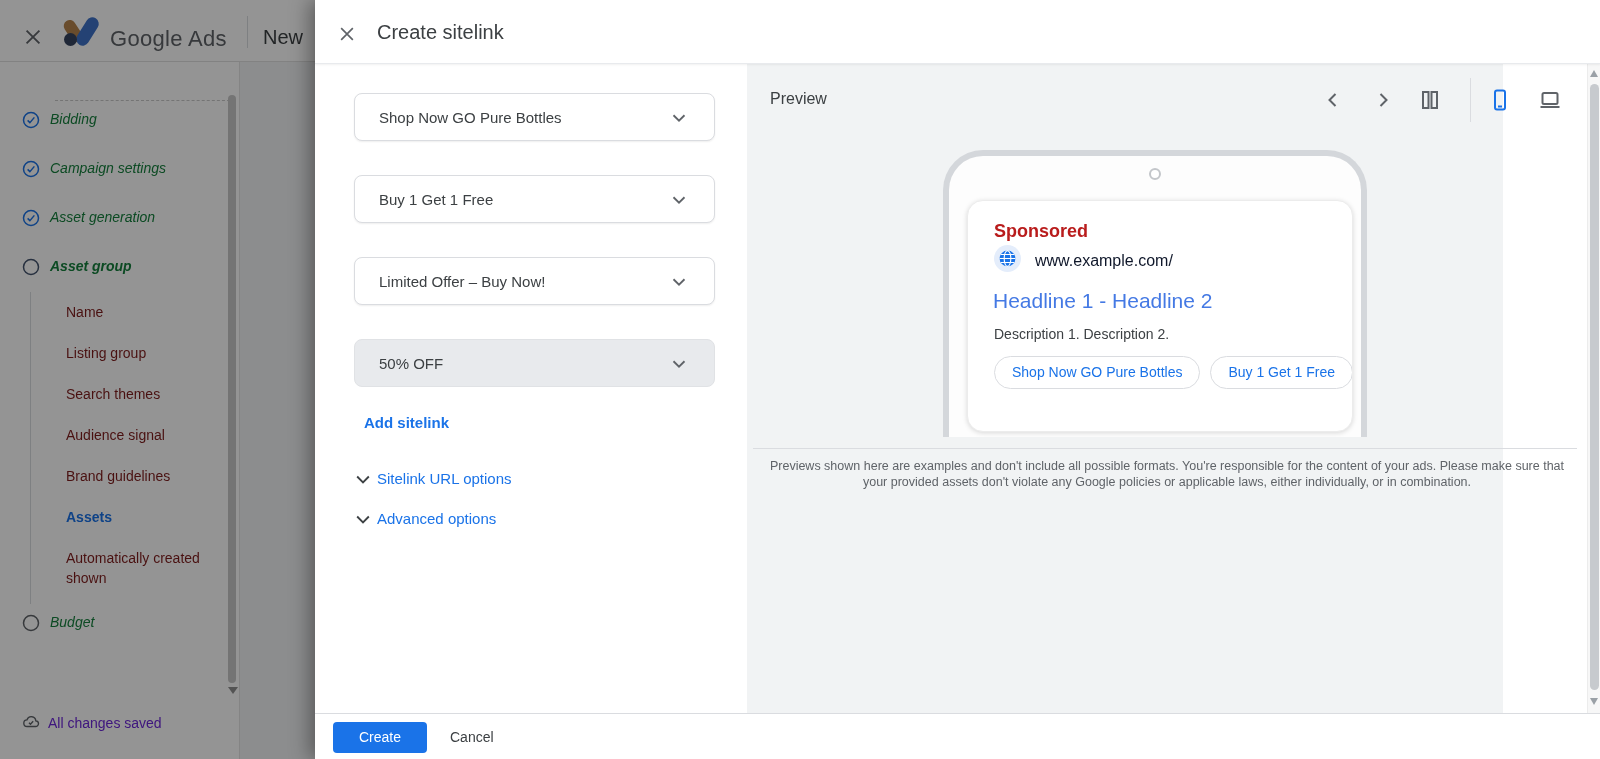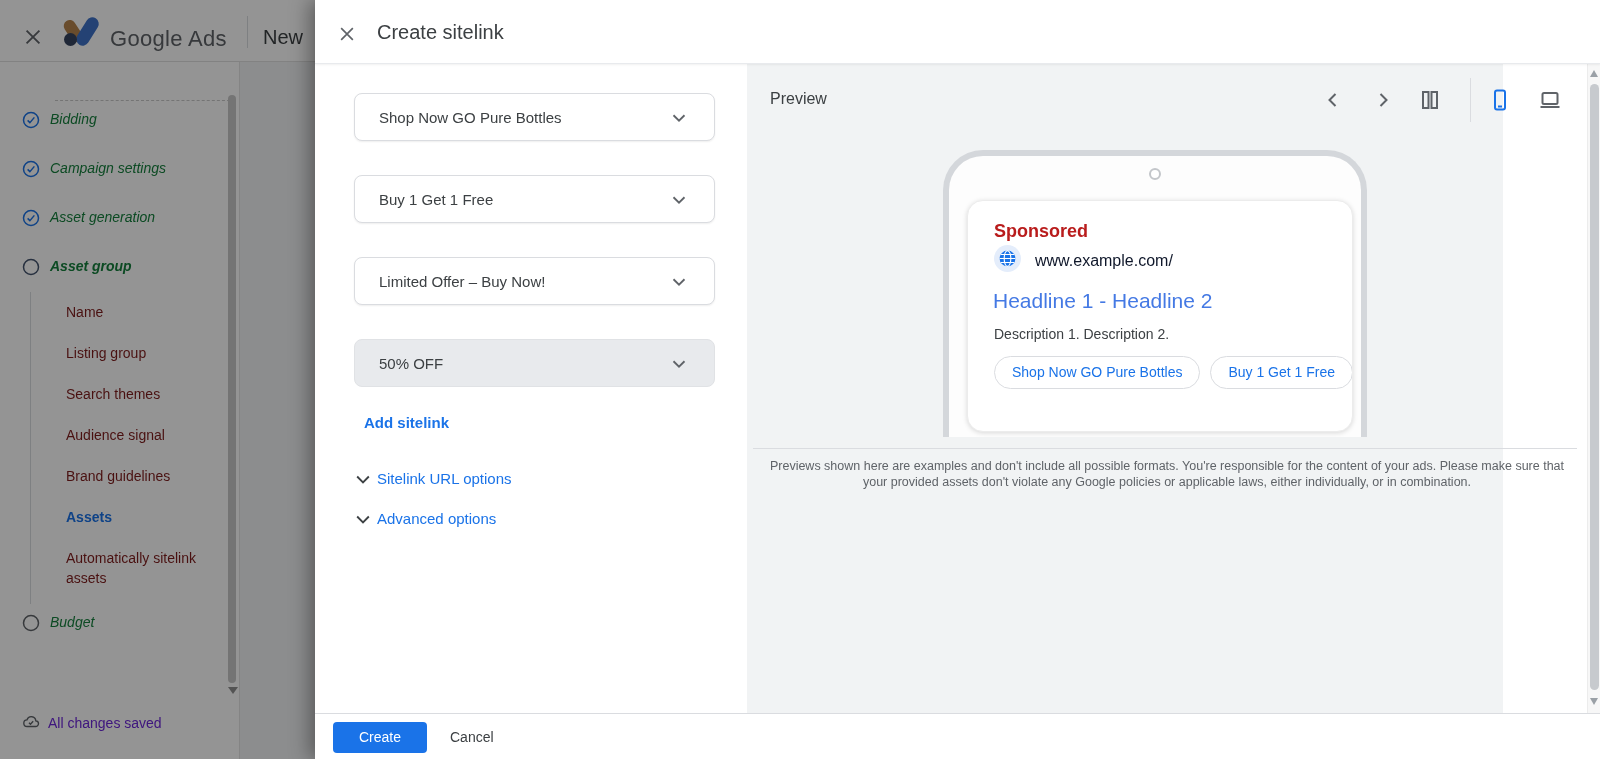--- a/index.html
+++ b/index.html
@@ -176,21 +176,21 @@
       <span class="slabel">Asset generation</span>
     </div>
 
     <div class="tree-line"></div>
     <div class="subitem" style="top:240px">Name</div>
     <div class="subitem" style="top:281px">Listing group</div>
     <div class="subitem" style="top:322px">Search themes</div>
     <div class="subitem" style="top:363px">Audience signal</div>
     <div class="subitem" style="top:404px">Brand guidelines</div>
     <div class="subitem active" style="top:445px">Assets</div>
-    <div class="subitem" style="top:486px; width:155px;">Automatically sitelink assets</div>
+    <div class="subitem" style="top:486px; width:155px;">Automatically created shown</div>
 
     <div class="step" style="top:551px">
       <span class="cicon">
         <svg viewBox="0 0 24 24" width="18" height="18">
             <circle cx="12" cy="12" r="10" fill="none" stroke="#5f6368" stroke-width="2"></circle>
           </svg>
       </span>
       <span class="slabel">Budget</span>
     </div>
 

